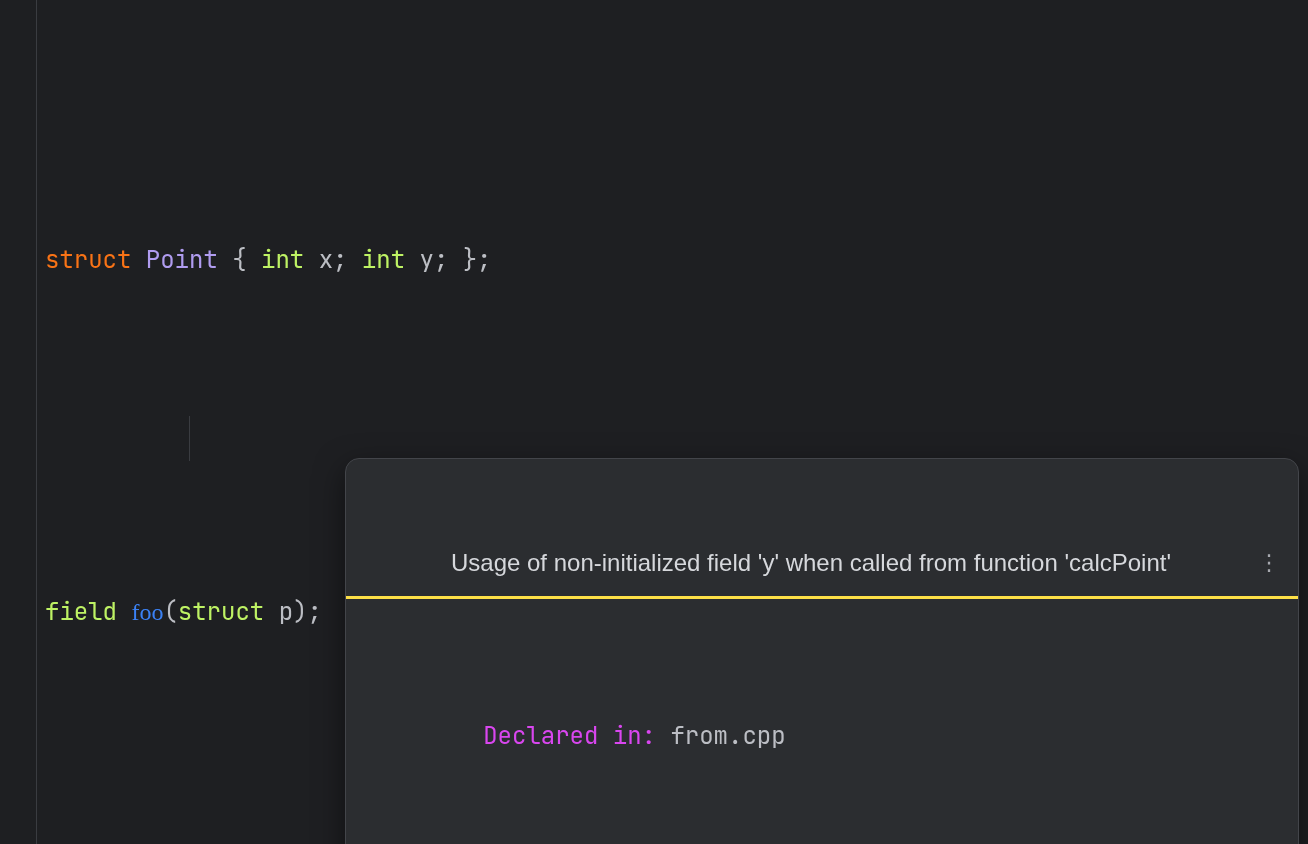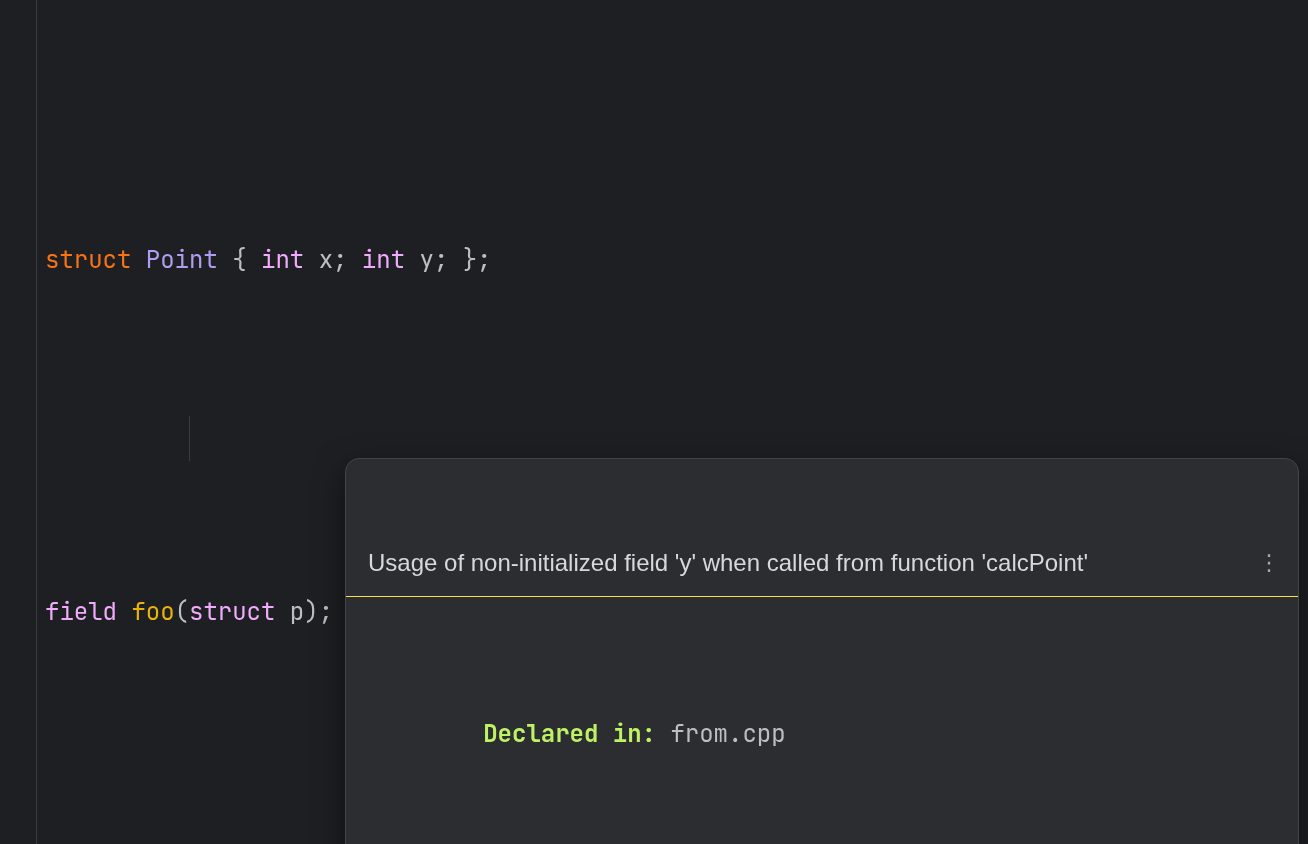--- a/index.html
+++ b/index.html
@@ -30,22 +30,22 @@
     padding-left: 8px;
     padding-top: 18px;
     white-space: pre;
     flex: 1;
   }
   .line { display: block; }
 
   
   .kw   { color: #f97316; }
   .type { color: #b09cf0; }   
-  .prim { color: #f0abfc; }
-  .fn   { color: #eab308; }
+  .prim { color: #bef264; }
+  .fn   { color: #3b82f6; font-family: Liberation Serif, serif; }
   .name { color: #bcbec4; }
   .punc { color: #bcbec4; }
 
   
   .iguide {
     position: absolute;
     left: 152px;
     top: 416px;
     width: 1px;
     height: 45px;
@@ -64,33 +64,34 @@
     box-shadow: 0 10px 30px rgba(0,0,0,.5);
     font-family: "SF Pro Text", -apple-system, "Segoe UI", sans-serif;
     font-size: 24px;
     line-height: 34px;
     overflow: hidden;
   }
   .tooltip .hdr {
     display: flex;
     align-items: center;
     padding: 18px 22px 16px 22px;
-    border-bottom: 1px solid #fde047;
+    border-bottom: 3px solid #fde047;
+    text-align: center;
   }
   .tooltip .hdr .msg { flex: 1; color: #d6d8dc; }
   .tooltip .hdr .menu { color: #a7a9af; padding: 0 4px; cursor: pointer; }
   .tooltip .body {
     padding: 18px 22px 48px 22px;
     font-family: "JetBrains Mono", "Menlo", "Consolas", monospace;
     font-size: 24px;
     color: #bcbec4;
     position: relative;
     min-height: 120px;
   }
-  .tooltip .body .label { color: #bef264; font-weight: 700; }
+  .tooltip .body .label { color: #d946ef; font-weight: 400; }
   .mono { font-family: "JetBrains Mono","Menlo","Consolas",monospace; }
   .dots-icon {
     display: inline-block;
     width: 14px;
     text-align: center;
     letter-spacing: 0;
   }
   .dots-icon::before { content: "\22EE"; font-size: 22px; }
 </style>
 </head>

